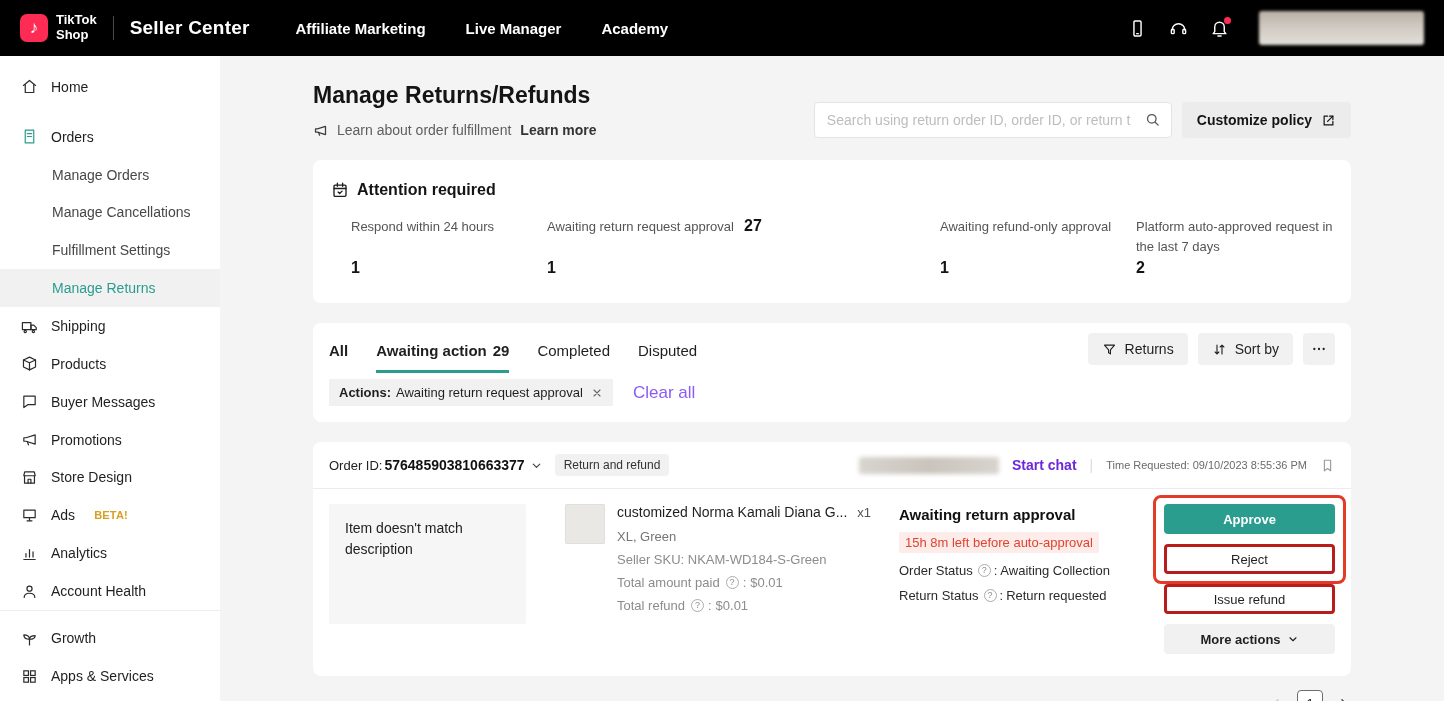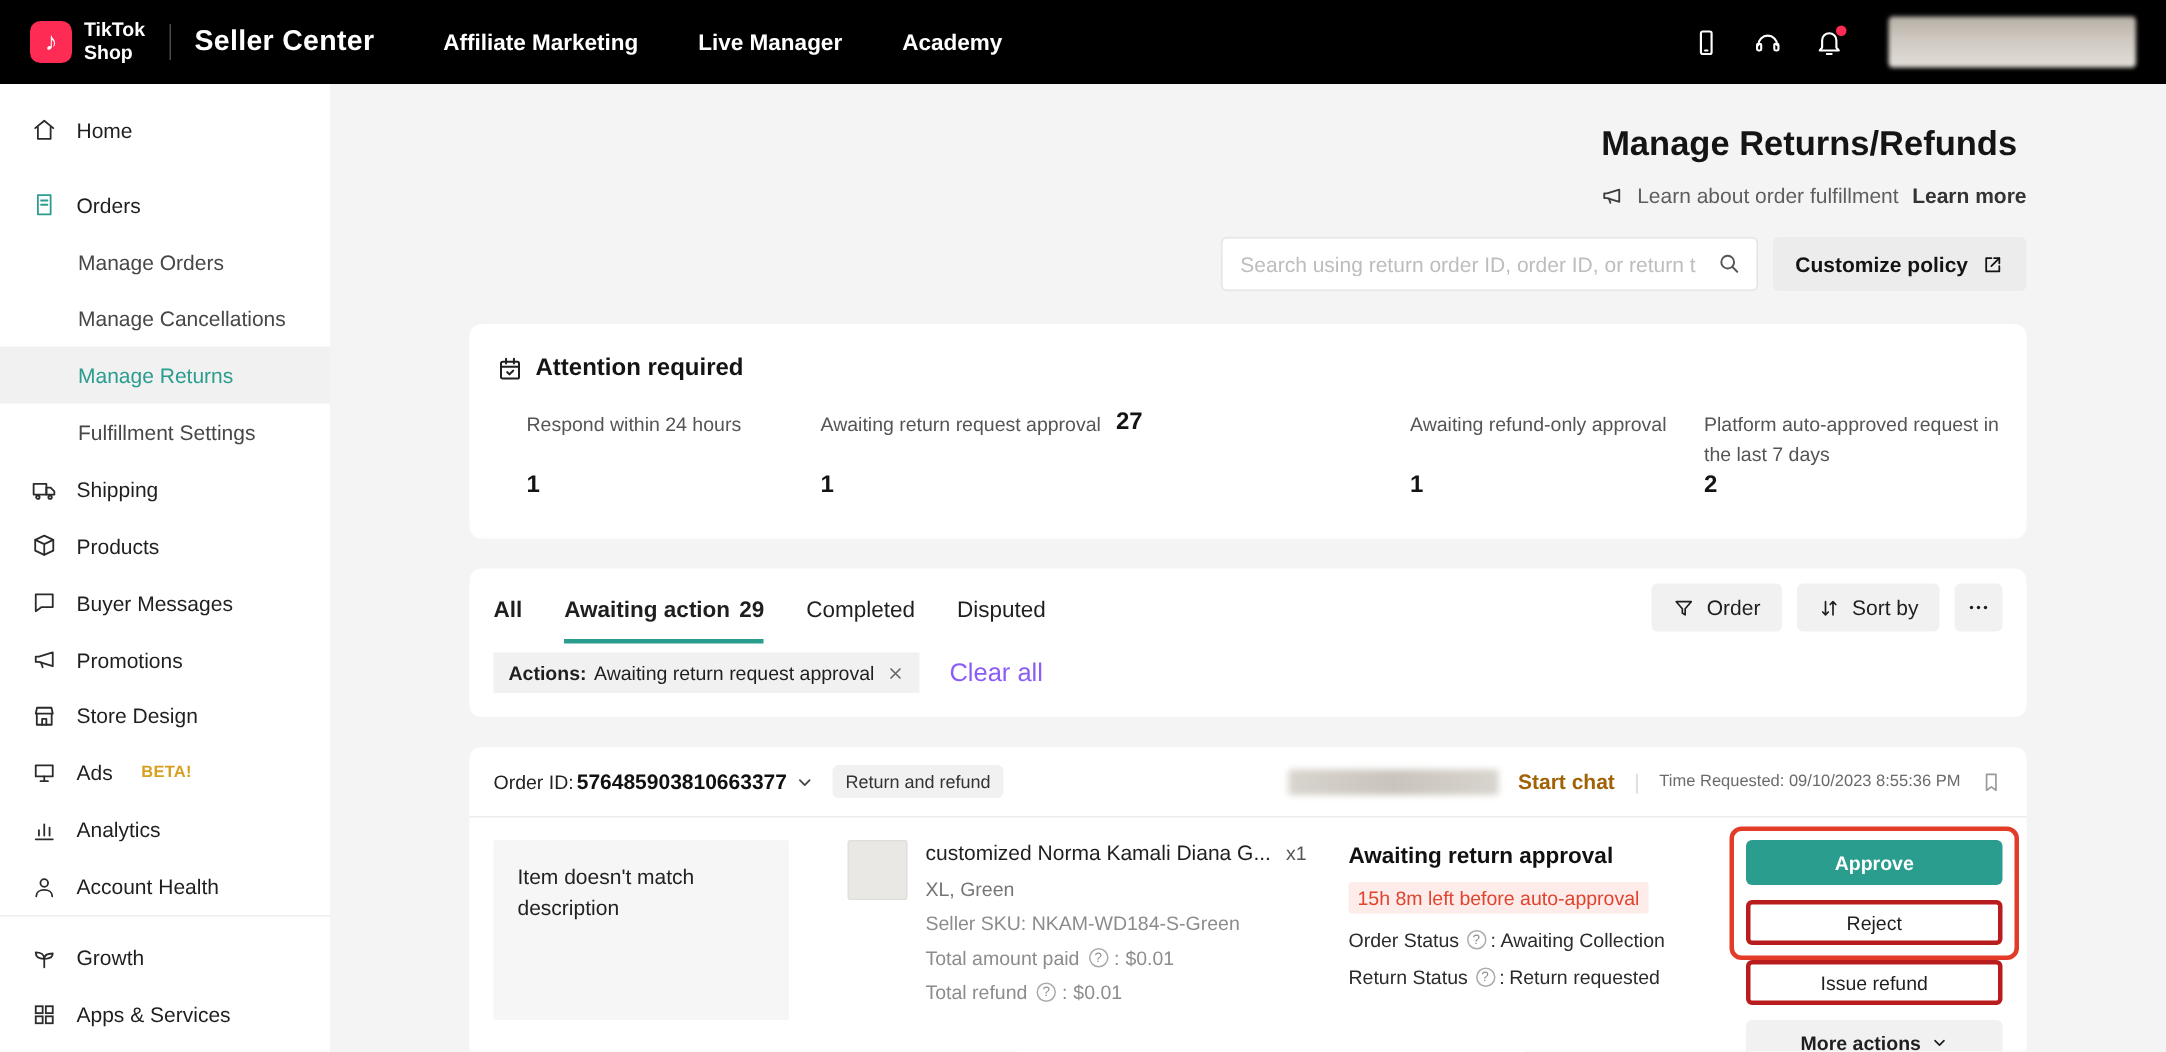--- a/index.html
+++ b/index.html
@@ -37,21 +37,21 @@
   .side-sub { height:38px; display:flex; align-items:center; padding:0 20px 0 52px; font-size:14px; color:#474747; cursor:pointer; white-space:nowrap; }
   .side-sub.active { background:#f1f1f1; color:#2a9d8f; }
   .side-gap { height:12px; }
   .beta-badge { color:#d7a021; font-size:11px; font-weight:700; margin-left:6px; letter-spacing:.2px; }
   .side-bottom { margin-top:auto; border-top:1px solid #ededed; padding:8px 0 6px; }
 
   
   .main { flex:1; padding-top:26px; overflow:hidden; }
   .content { width:1038px; margin:0 auto; }
 
-  .head-row { display:flex; justify-content:space-between; align-items:flex-end;flex-direction:column; }
+  .head-row { display:flex; justify-content:space-between; align-items:flex-start; }
   .page-title { font-size:23px; font-weight:700; color:#141414; }
   .announce { margin-top:13px; display:flex; align-items:center; gap:9px; font-size:14px; color:#5e5e5e; }
   .announce .aicon { color:#3c3c3c; }
   .learn-more { color:#333; font-weight:700; cursor:pointer; }
   .head-controls { display:flex; gap:10px; align-items:center; margin-top:20px; }
   .search-wrap { position:relative; }
   .search-input { width:358px; height:36px; border:1px solid #e4e4e4; border-radius:4px; background:#fff; padding:0 36px 0 12px; font-size:14px; color:#333; font-family:inherit; outline:none; }
   .search-input::placeholder { color:#bdbdbd; }
   .search-icn { position:absolute; right:11px; top:9px; color:#555; }
   .customize-btn { height:36px; background:#ececec; border:none; border-radius:4px; padding:0 15px; display:flex; align-items:center; gap:9px; font-size:14px; font-weight:600; color:#141414; cursor:pointer; font-family:inherit; }
@@ -83,21 +83,21 @@
 
   
   .ordercard { margin-top:20px; }
   .order-head { display:flex; align-items:center; padding:12px 16px; border-bottom:1px solid #ececec; }
   .oid-label { font-size:13px; color:#222; }
   .oid { font-size:14px; font-weight:700; color:#111; margin-left:2px; }
   .oid-chev { color:#444; margin-left:5px; cursor:pointer; }
   .type-pill { background:#f1f1f1; border-radius:4px; padding:4px 9px; font-size:12px; color:#333; margin-left:12px; }
   .head-right { margin-left:auto; display:flex; align-items:center; gap:13px; }
   .blur-name { width:140px; height:17px; border-radius:2px; background:linear-gradient(90deg,#d8d4ce,#c9c4bc,#d8d4ce); filter:blur(2px); }
-  .start-chat { color:#a16207; font-weight:700; font-size:14px; cursor:pointer; }
+  .start-chat { color:#6d28d9; font-weight:700; font-size:14px; cursor:pointer; }
   .vdiv { color:#dcdcdc; font-size:14px; }
   .time-text { font-size:11px; color:#6b6b6b; }
   .bookmark { color:#9a9a9a; cursor:pointer; }
 
   .order-body { display:flex; padding:15px 16px 22px; }
   .reason-box { width:197px; height:120px; background:#f6f6f6; border-radius:2px; padding:14px 16px; font-size:14px; color:#222; line-height:1.5; flex:none; }
   .prod { display:flex; gap:12px; margin-left:39px; width:314px; flex:none; }
   .thumb { width:40px; height:40px; background:#e9e8e4; border-radius:2px; flex:none; box-shadow:inset 0 0 0 1px #e0dfdb; }
   .prod-title-row { display:flex; gap:10px; font-size:14px; align-items:baseline; }
   .prod-title { color:#1f1f1f; }
@@ -189,25 +189,25 @@
           </svg>
         </span>
       <span>Orders</span>
     </div>
     <div class="side-sub">
         <span>Manage Orders</span>
       </div>
     <div class="side-sub">
         <span>Manage Cancellations</span>
       </div>
+    <div class="side-sub">
+        <span>Fulfillment Settings</span>
+      </div>
     <div class="side-sub active">
         <span>Manage Returns</span>
-      </div>
-    <div class="side-sub">
-        <span>Fulfillment Settings</span>
       </div>
     <div class="side-item">
       <span class="sicon">
           <svg width="17" height="17" viewBox="0 0 24 24" fill="none" stroke="currentColor" stroke-width="1.7" stroke-linecap="round" stroke-linejoin="round">
             <path d="M2 6.5h12v10H2z"></path>
             <path d="M14 10h4l3.5 3.5v3H14z"></path>
             <circle cx="6" cy="19" r="1.6"></circle>
             <circle cx="17.5" cy="19" r="1.6"></circle>
           </svg>
         </span>
@@ -391,21 +391,21 @@
           <div class="tab">
               <span>Disputed</span>
             </div>
           <div class="toolbar">
             <button class="tool-btn">
               <span>
                   <svg width="15" height="15" viewBox="0 0 24 24" fill="none" stroke="currentColor" stroke-width="1.8" stroke-linejoin="round">
                     <path d="M4 5h16l-6.5 7.5V19l-3-1.8v-4.7z"></path>
                   </svg>
                 </span>
-              <span>Order</span>
+              <span>Returns</span>
             </button>
             <button class="tool-btn">
               <span>
                   <svg width="15" height="15" viewBox="0 0 24 24" fill="none" stroke="currentColor" stroke-width="1.8" stroke-linecap="round" stroke-linejoin="round">
                     <path d="M8 5v14M8 19l-3-3M8 19l3-3"></path>
                     <path d="M16 19V5M16 5l-3 3M16 5l3 3"></path>
                   </svg>
                 </span>
               <span>Sort by</span>
             </button>

